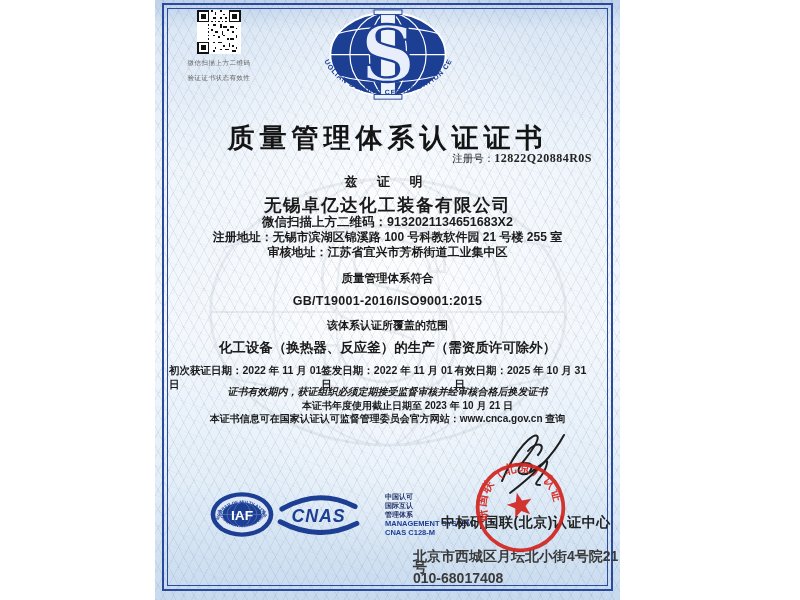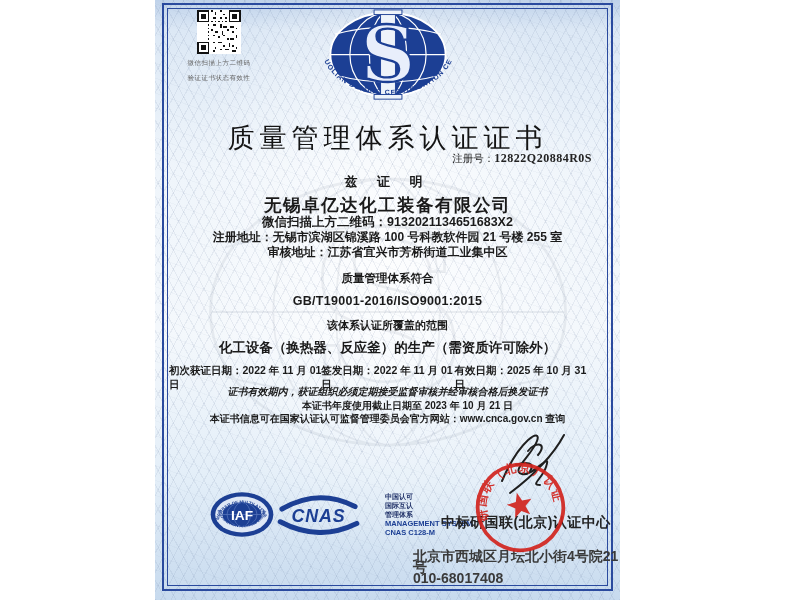--- a/index.html
+++ b/index.html
@@ -18,21 +18,21 @@
         pointer-events:none;}
   .border-outer{position:absolute;left:7px;right:7px;top:3px;bottom:9px;border:2.5px solid #2a4a9e;z-index:2;}
   .border-inner{position:absolute;left:12px;right:12px;top:8px;bottom:14px;border:1px solid #2a4a9e;z-index:2;}
   .watermark{position:absolute;left:48px;top:172px;opacity:.12;z-index:1;}
   .abs{position:absolute;left:0;right:0;text-align:center;z-index:3;}
   .qr-block{position:absolute;left:18px;top:10px;width:92px;text-align:center;z-index:3;}
   .qr-block svg{display:block;margin:0 auto;}
   .qr-caption{font-size:6.5px;color:#666;margin-top:5px;letter-spacing:.5px;}
   .qr-caption + .qr-caption{margin-top:6px;}
   .main-logo{position:absolute;left:0;right:0;top:8px;text-align:center;z-index:3;}
-  .title{top:120px;font-size:27px;font-weight:400;letter-spacing:5px;color:#141414;}
+  .title{top:120px;font-size:27px;font-weight:700;letter-spacing:5px;color:#141414;}
   .regno{position:absolute;right:28px;top:151px;z-index:3;font-size:10.5px;color:#222;}
   .regno .val{font-family:"Liberation Serif",serif;font-weight:700;font-size:12px;letter-spacing:.5px;}
   .certify{top:173px;font-size:13px;font-weight:700;letter-spacing:8px;}
   .company{top:193px;font-size:17.5px;font-weight:700;letter-spacing:1.5px;}
   .credit{top:214px;font-size:12.5px;font-weight:700;}
   .addr1{top:229px;font-size:12px;font-weight:700;}
   .addr2{top:244px;font-size:12px;font-weight:700;}
   .conform{top:271px;font-size:11.5px;font-weight:700;}
   .standard{top:294px;font-size:12.5px;font-weight:700;letter-spacing:.3px;}
   .scope-label{top:318px;font-size:11px;font-weight:700;}

